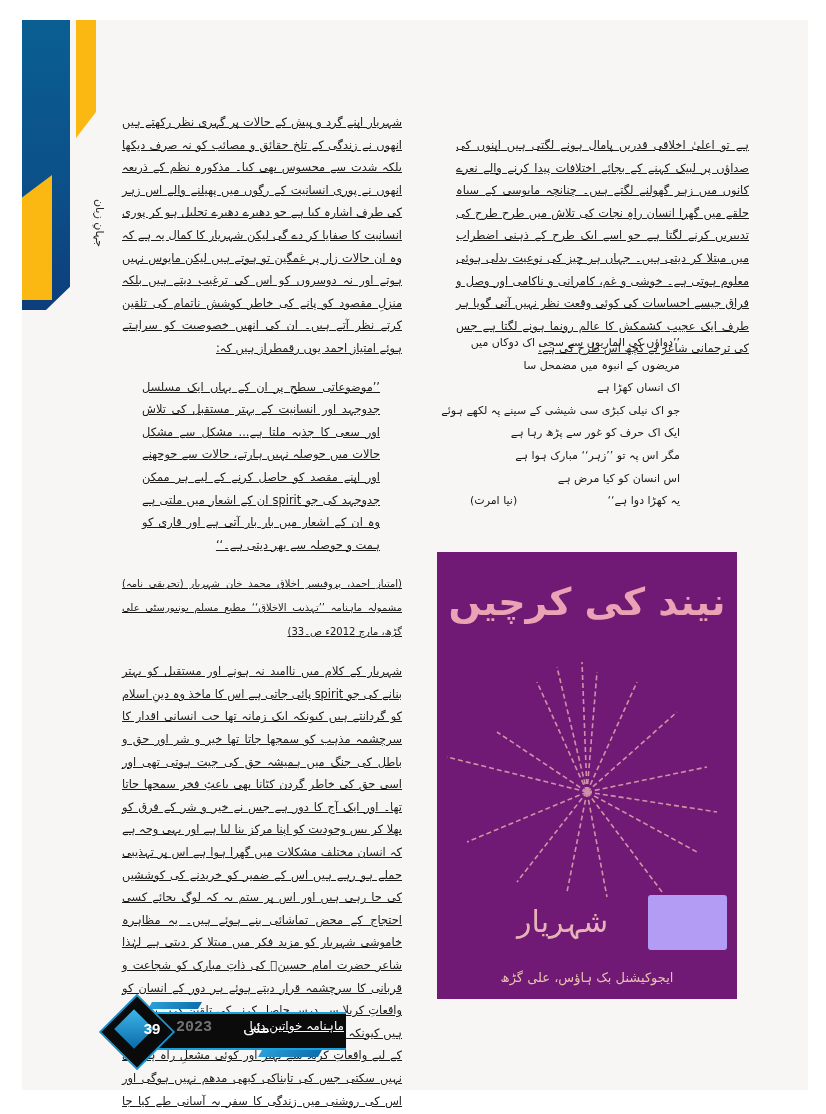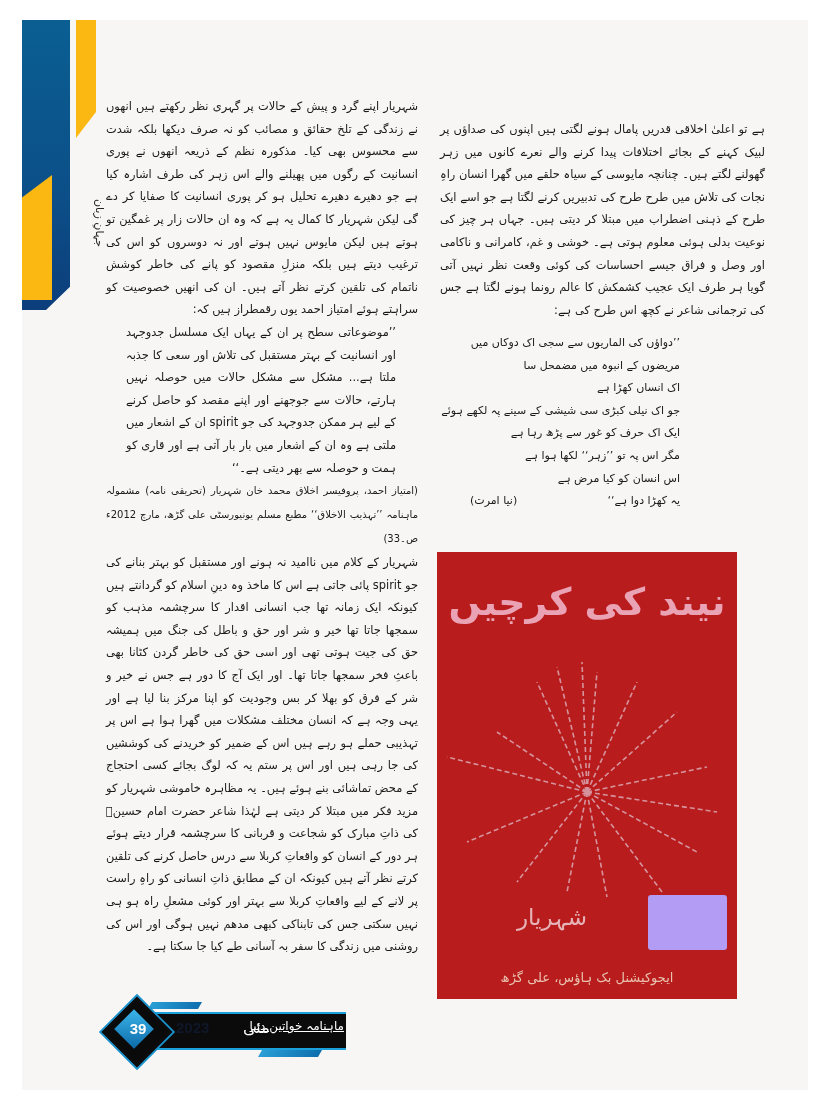--- a/index.html
+++ b/index.html
@@ -14,58 +14,58 @@
   .bar-yellow-low { position:absolute; left:22px; top:175px; width:30px; height:125px; background:#fbb812;
               clip-path:polygon(0 18%,100% 0,100% 100%,0 100%); }
   .bar-yellow-top { position:absolute; left:76px; top:20px; width:20px; height:118px; background:#fbb812;
               clip-path:polygon(0 0,100% 0,100% 78%,0 100%); }
   .side-label { position:absolute; left:68px; top:215px; width:60px; height:16px; transform:rotate(90deg);
               font-size:11px; color:#222; text-align:center; direction:rtl; white-space:nowrap; }
 
   
   .col { position:absolute; direction:rtl; text-align:justify; color:#1a1a1a;
          font-family:"DejaVu Sans", sans-serif; font-size:11.4px; line-height:22.6px; }
-  .col p { margin:0; }
+  .col p { margin:16px;text-decoration:underline; }
   .col-right { left:440px; top:118px; width:325px; }
   .col-left { left:106px; top:95px; width:312px; }
 
   .poem { position:absolute; left:430px; top:332px; width:290px; direction:rtl; font-size:11px;
           line-height:22.6px; color:#1a1a1a; }
   .poem div { padding-right:40px; }
   .poem .last { display:flex; justify-content:space-between; padding-right:40px; padding-left:40px; }
 
   .quote { margin:0; padding-right:22px; padding-left:20px; }
   .ref { font-size:10px; line-height:24px; }
 
   
-  .cover { position:absolute; left:437px; top:552px; width:300px; height:447px; background:#b91c1c; overflow:hidden; }
+  .cover { position:absolute; left:437px; top:552px; width:300px; height:447px; background:#701a75; overflow:hidden; }
   .cover .title { position:absolute; left:0; right:0; top:28px; text-align:center; direction:rtl;
           color:#e9a3b4; font-size:38px; font-weight:bold; letter-spacing:1px; }
-  .cover .author { position:absolute; left:80px; top:352px; color:#e6b4b8; font-size:23px; direction:rtl; }
+  .cover .author { position:absolute; left:80px; top:352px; color:#e6b4b8; font-size:30px; direction:rtl; }
   .cover .publisher { position:absolute; left:0; right:0; top:418px; text-align:center; direction:rtl;
           color:#e9c3b0; font-size:13px; }
   .cover .sticker { position:absolute; left:211px; top:343px; width:79px; height:55px; background:#b39cf3; border-radius:3px; }
   .cover svg { position:absolute; left:0; top:0; }
 
   
   .footer { position:absolute; left:108px; top:1002px; width:240px; height:56px; }
   .footer .stripe-top { position:absolute; left:42px; top:0; width:50px; height:7px;
           background:linear-gradient(90deg,#2a9fd6,#0d6fae); transform:skewX(-30deg); }
   .footer .band { position:absolute; left:30px; top:10px; width:208px; height:34px; background:#0b0b0b;
           border-top:2px solid #1aa0db; border-bottom:2px solid #1aa0db; }
   .footer .stripe-bottom { position:absolute; left:152px; top:48px; width:60px; height:7px;
           background:linear-gradient(90deg,#2a9fd6,#0d6fae); transform:skewX(-30deg); }
   .footer .diamond { position:absolute; left:4px; top:5px; width:44px; height:44px; transform:rotate(45deg);
           background:#0a0a0a; border:3px solid #0c0c0c; box-shadow:0 0 0 2px #1a8fc9; }
   .footer .diamond-inner { position:absolute; left:12px; top:13px; width:28px; height:28px; transform:rotate(45deg);
           background:linear-gradient(135deg,#3bb6ea,#0c6aa8); }
-  .footer .pagenum { position:absolute; left:10px; top:18px; width:40px; text-align:center; color:#fff;
+  .footer .pagenum { position:absolute; left:24px; top:18px; width:40px; text-align:center; color:#fff;
           font-weight:bold; font-size:15px; font-family:"Liberation Sans", sans-serif; }
-  .footer .year { position:absolute; left:68px; top:17px; color:#0f172a; font-weight:bold; font-size:15px;
-          font-family:Liberation Sans, sans-serif; }
+  .footer .year { position:absolute; left:68px; top:17px; color:#737373; font-weight:bold; font-size:15px;
+          font-family:Liberation Mono, monospace; }
   .footer .month { position:absolute; left:135px; top:16px; color:#fff; font-size:16px; direction:rtl; }
   .footer .mag { position:absolute; left:160px; top:17px; color:#fff; font-size:12px; direction:rtl; white-space:nowrap; width:76px; text-align:center;text-decoration:underline; }
 </style>
 </head>
 <body>
 
 <div class="page"></div>
 
 <div class="bar-blue"></div>
 <div class="bar-yellow-low"></div>
@@ -75,21 +75,21 @@
 <div class="col col-right">
   <p>ہے تو اعلیٰ اخلاقی قدریں پامال ہونے لگتی ہیں اپنوں کی صداؤں پر لبیک کہنے کے بجائے اختلافات پیدا کرنے والے نعرے کانوں میں زہر گھولنے لگتے ہیں۔ چنانچہ مایوسی کے سیاہ حلقے میں گھرا انسان راہِ نجات کی تلاش میں طرح طرح کی تدبیریں کرنے لگتا ہے جو اسے ایک طرح کے ذہنی اضطراب میں مبتلا کر دیتی ہیں۔ جہاں ہر چیز کی نوعیت بدلی ہوئی معلوم ہوتی ہے۔ خوشی و غم، کامرانی و ناکامی اور وصل و فراق جیسے احساسات کی کوئی وقعت نظر نہیں آتی گویا ہر طرف ایک عجیب کشمکش کا عالم رونما ہونے لگتا ہے جس کی ترجمانی شاعر نے کچھ اس طرح کی ہے:</p>
 </div>
 
 <div class="poem">
   <div>’’دواؤں کی الماریوں سے سجی اک دوکاں میں</div>
   <div>مریضوں کے انبوہ میں مضمحل سا</div>
   <div>اک انساں کھڑا ہے</div>
   <div>جو اک نیلی کبڑی سی شیشی کے سینے پہ لکھے ہوئے</div>
   <div>ایک اک حرف کو غور سے پڑھ رہا ہے</div>
-  <div>مگر اس پہ تو ’’زہر‘‘ لکھا ہوا ہے</div>
+  <div>مگر اس پہ تو ’’زہر‘‘ مبارک ہوا ہے</div>
   <div>اس انسان کو کیا مرض ہے</div>
   <div class="last">
     <span>یہ کھڑا دوا ہے‘‘</span>
     <span>(نیا امرت)</span>
   </div>
 </div>
 
 <div class="cover">
   <svg width="300" height="447" viewBox="0 0 300 447">
     <g stroke="#d9a0ab" stroke-width="1.6" stroke-dasharray="5 3" fill="none" opacity="0.9">

